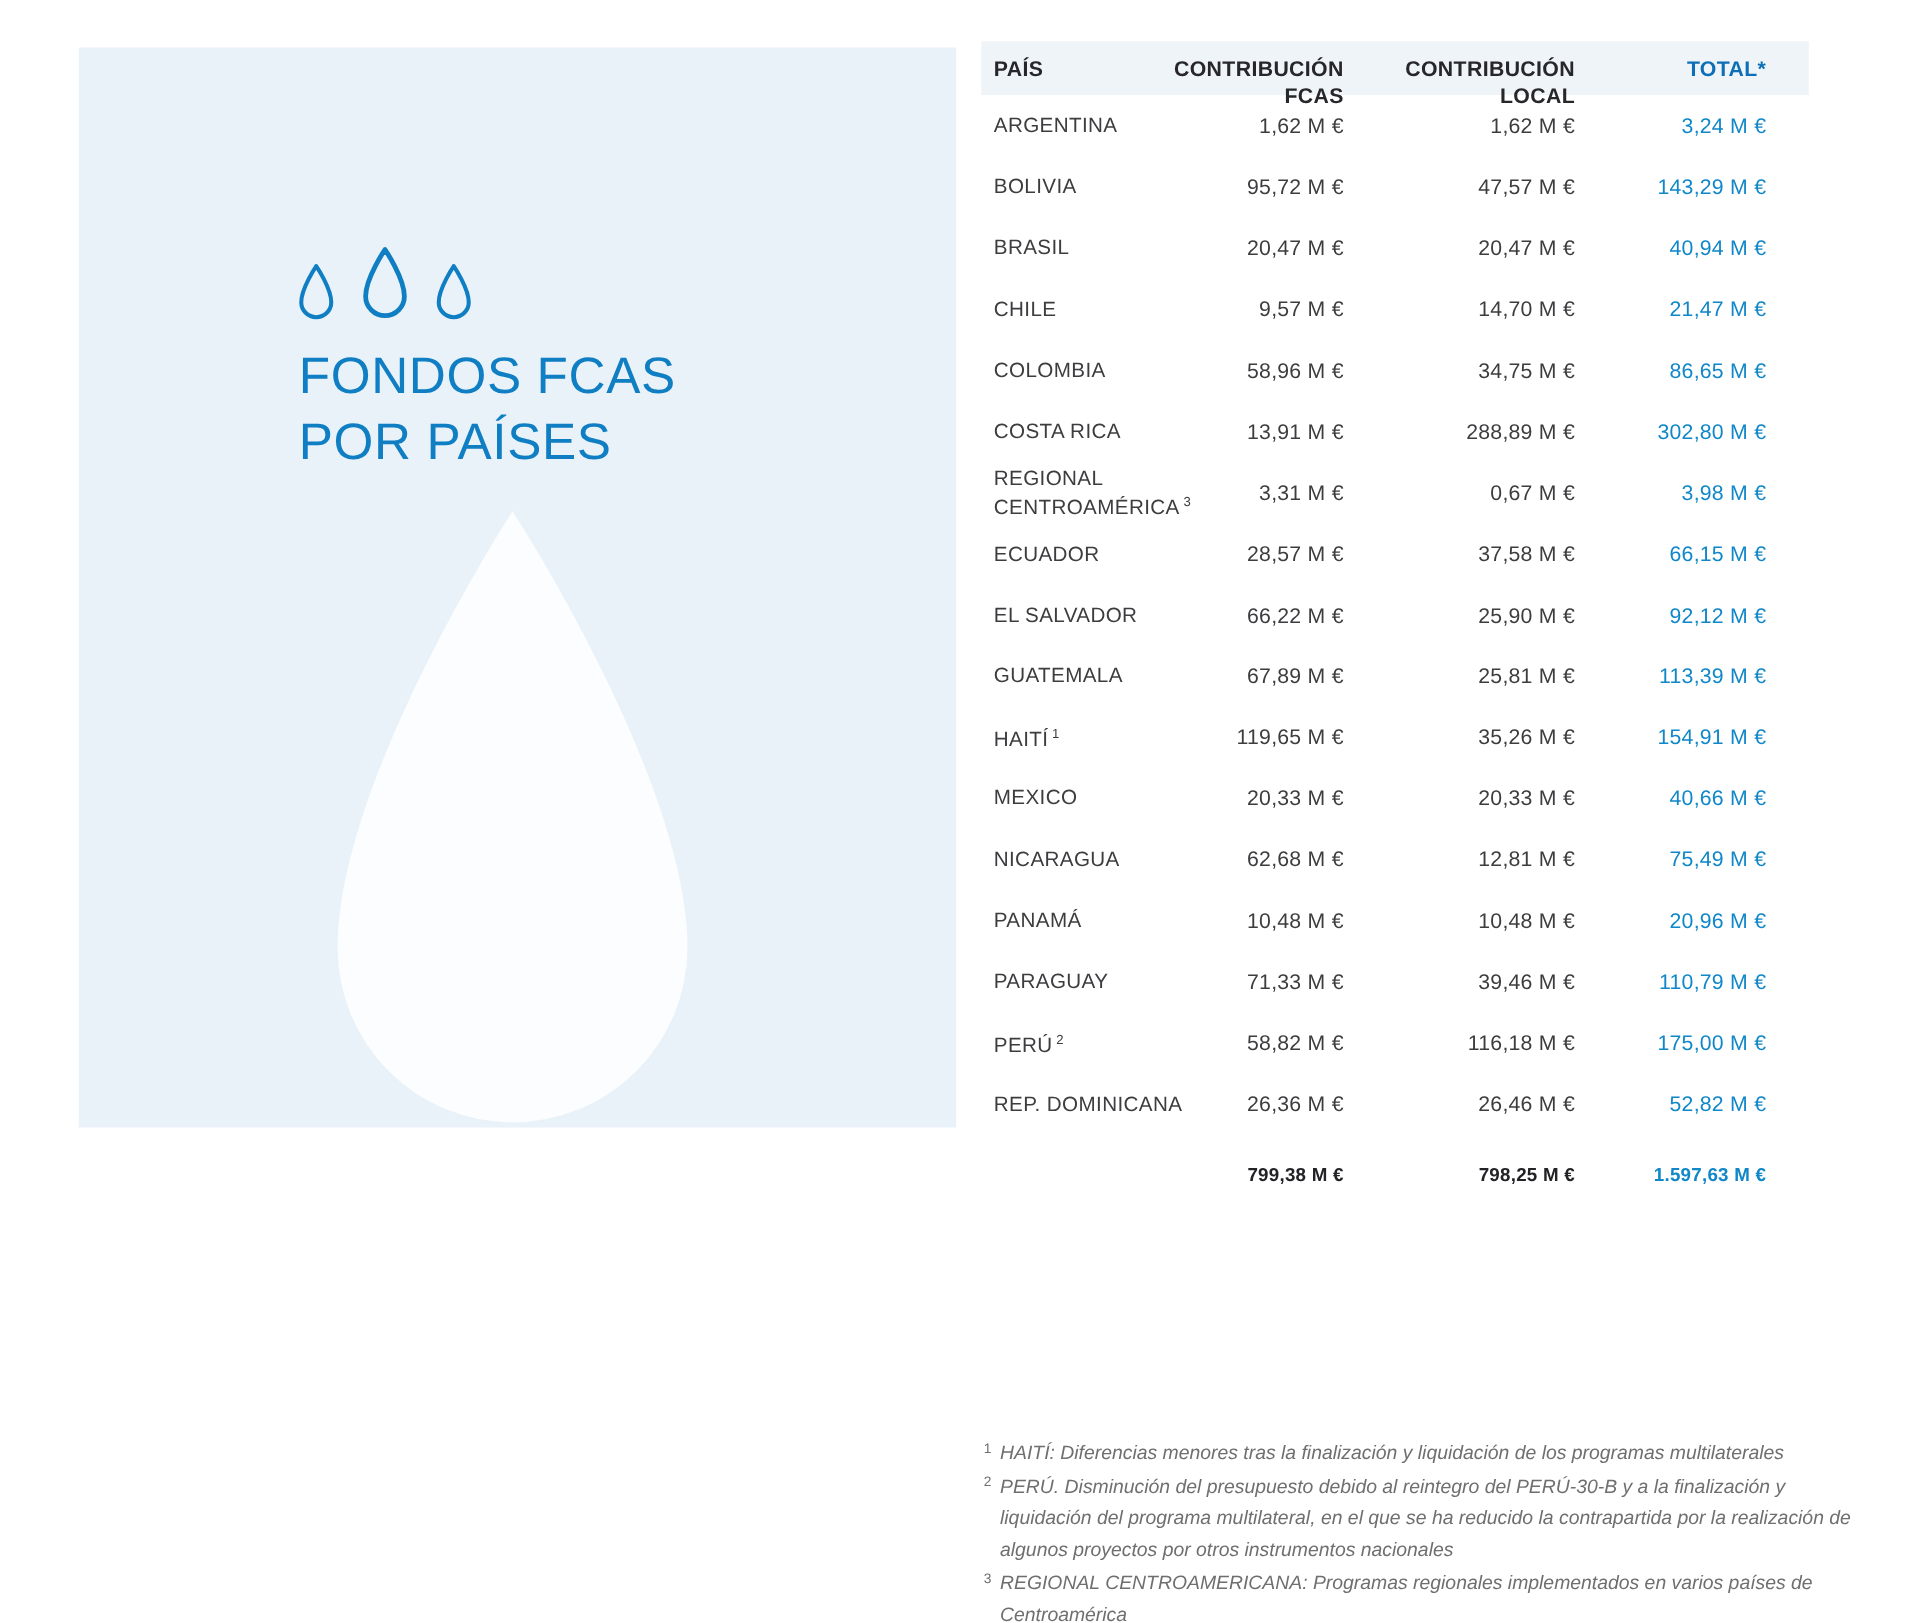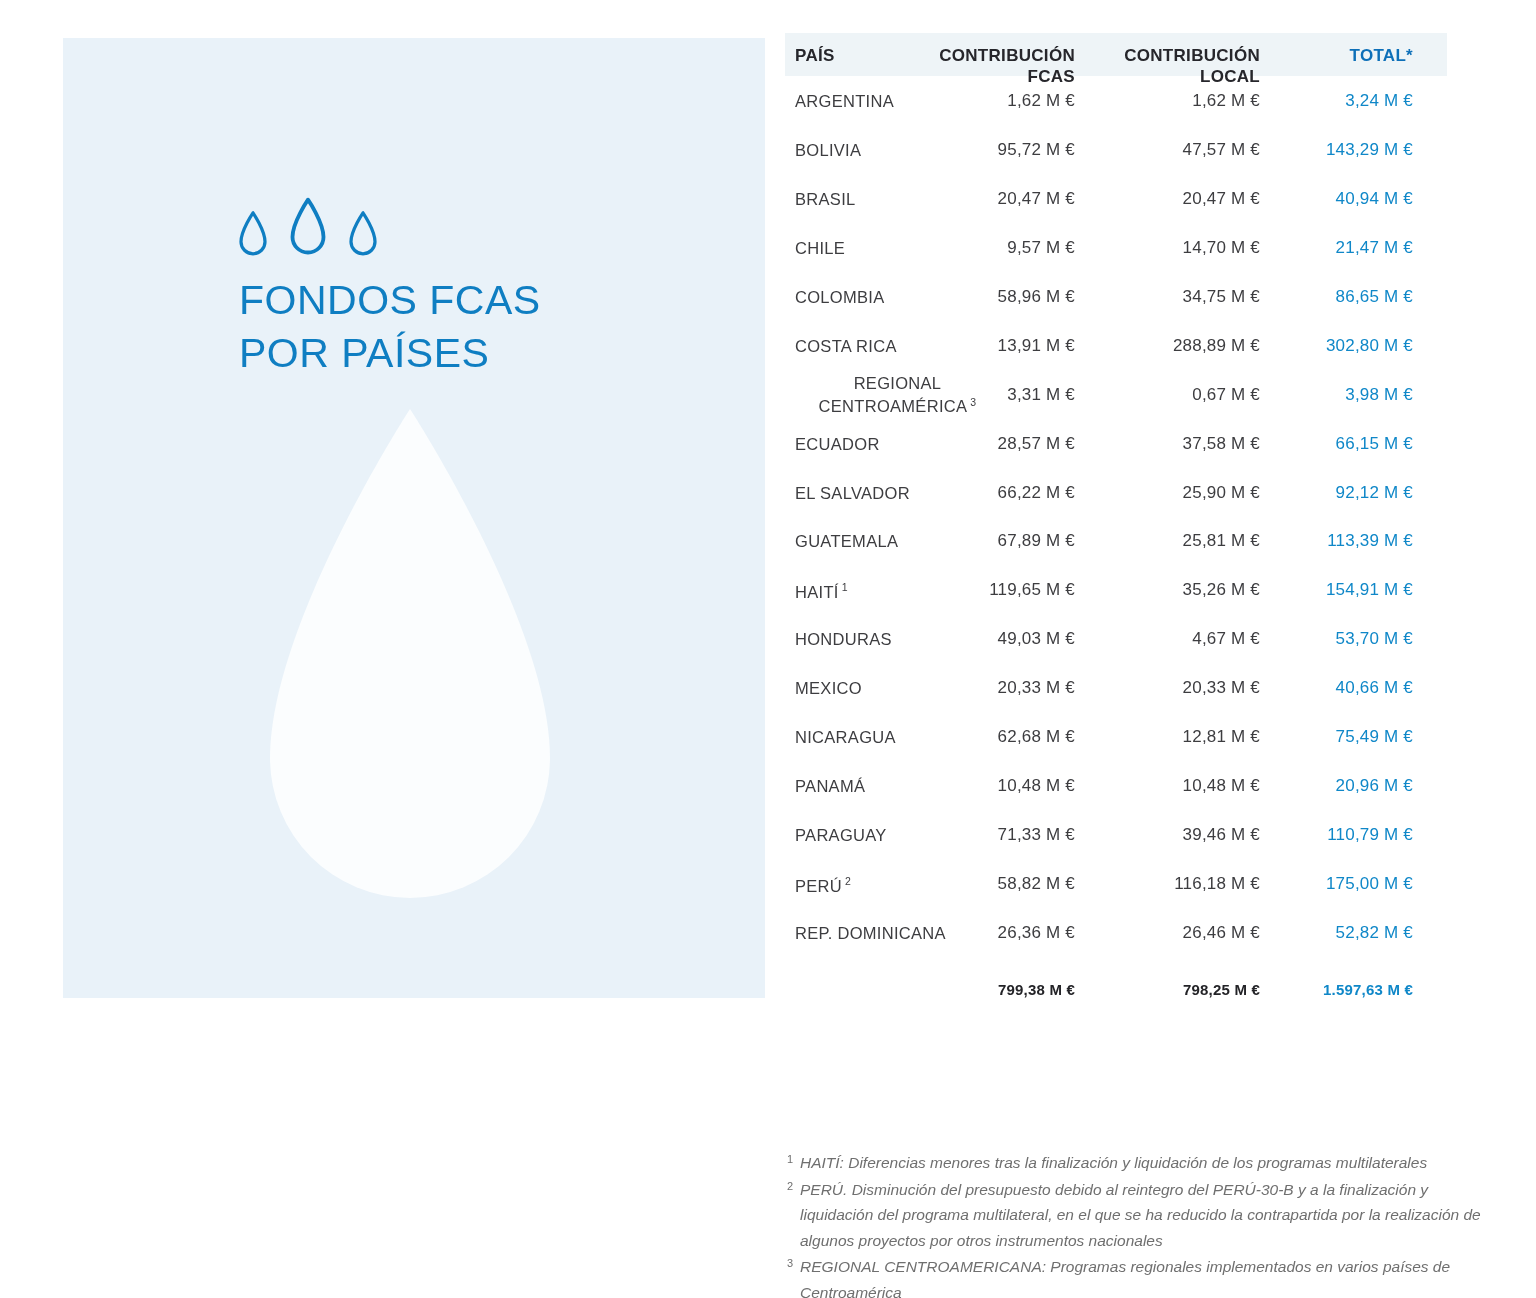--- a/index.html
+++ b/index.html
@@ -10,39 +10,39 @@
     --header-band-bg:#eef4f7;
     --text-dark:#26262b;
     --text-gray:#3d3d40;
     --footnote-gray:#6f6f6f;
   }
   html,body{margin:0;padding:0;background:#ffffff;}
   body{font-family:"Liberation Sans","DejaVu Sans",sans-serif;}
   .screen{position:relative;width:1536px;height:1298px;background:#ffffff;overflow:hidden;}
 
   
-  .panel{position:absolute;left:63px;top:38px;width:702px;height:960px;background:var(--panel-bg);}
+  .panel{position:absolute;left:63px;top:38px;width:702px;height:864px;background:var(--panel-bg);}
   .drops{position:absolute;left:173px;top:158px;display:flex;align-items:flex-end;gap:16px;}
   .drops svg{display:block;}
   .panel-title{position:absolute;left:176px;top:236px;color:var(--accent-blue);
     font-size:41px;line-height:53px;font-weight:400;letter-spacing:0.5px;}
   .watermark{position:absolute;left:192px;top:367px;}
 
   
   .table{position:absolute;left:785px;top:33px;width:662px;}
   .thead{position:relative;height:43px;background:var(--header-band-bg);}
   .h{position:absolute;top:12px;font-weight:bold;font-size:17px;line-height:21px;color:var(--text-dark);letter-spacing:0.3px;}
   .h1{left:10px;}
   .h2{right:372px;text-align:right;white-space:pre-line;}
   .h3{right:187px;text-align:right;white-space:pre-line;}
   .h4{right:34px;color:var(--header-total-blue);}
   .tbody{padding-top:1px;}
   .trow{position:relative;height:48.9px;}
   .cname{position:absolute;left:10px;top:50%;transform:translateY(-50%);max-width:205px;
-    font-size:16.5px;line-height:19px;color:var(--text-gray);letter-spacing:0.3px;text-align:center;}
+    font-size:16.5px;line-height:19px;color:var(--text-gray);letter-spacing:0.3px;}
   .fnref{font-size:10.5px;color:var(--text-gray);margin-left:3px;}
   .val{position:absolute;top:50%;transform:translateY(-50%);font-size:17px;color:var(--text-gray);white-space:nowrap;letter-spacing:0.2px;}
   .v1{right:372px;}
   .v2{right:187px;}
   .v3{right:34px;}
   .val.total{color:var(--total-blue);}
   .totrow{position:relative;height:50px;margin-top:7px;}
   .totrow .val{font-weight:bold;font-size:15px;color:#232327;}
   .totrow .val.total{color:var(--total-blue);}
 
@@ -149,26 +149,20 @@
           <span class="val v2">25,81 M €</span>
           <span class="val v3 total">113,39 M €</span>
         </div>
         <div class="trow">
           <span class="cname">HAITÍ<sup class="fnref">1</sup></span>
           <span class="val v1">119,65 M €</span>
           <span class="val v2">35,26 M €</span>
           <span class="val v3 total">154,91 M €</span>
         </div>
         <div class="trow">
-          <span class="cname">HONDURAS</span>
-          <span class="val v1">49,03 M €</span>
-          <span class="val v2">4,67 M €</span>
-          <span class="val v3 total">53,70 M €</span>
-        </div>
-        <div class="trow">
           <span class="cname">MEXICO</span>
           <span class="val v1">20,33 M €</span>
           <span class="val v2">20,33 M €</span>
           <span class="val v3 total">40,66 M €</span>
         </div>
         <div class="trow">
           <span class="cname">NICARAGUA</span>
           <span class="val v1">62,68 M €</span>
           <span class="val v2">12,81 M €</span>
           <span class="val v3 total">75,49 M €</span>

